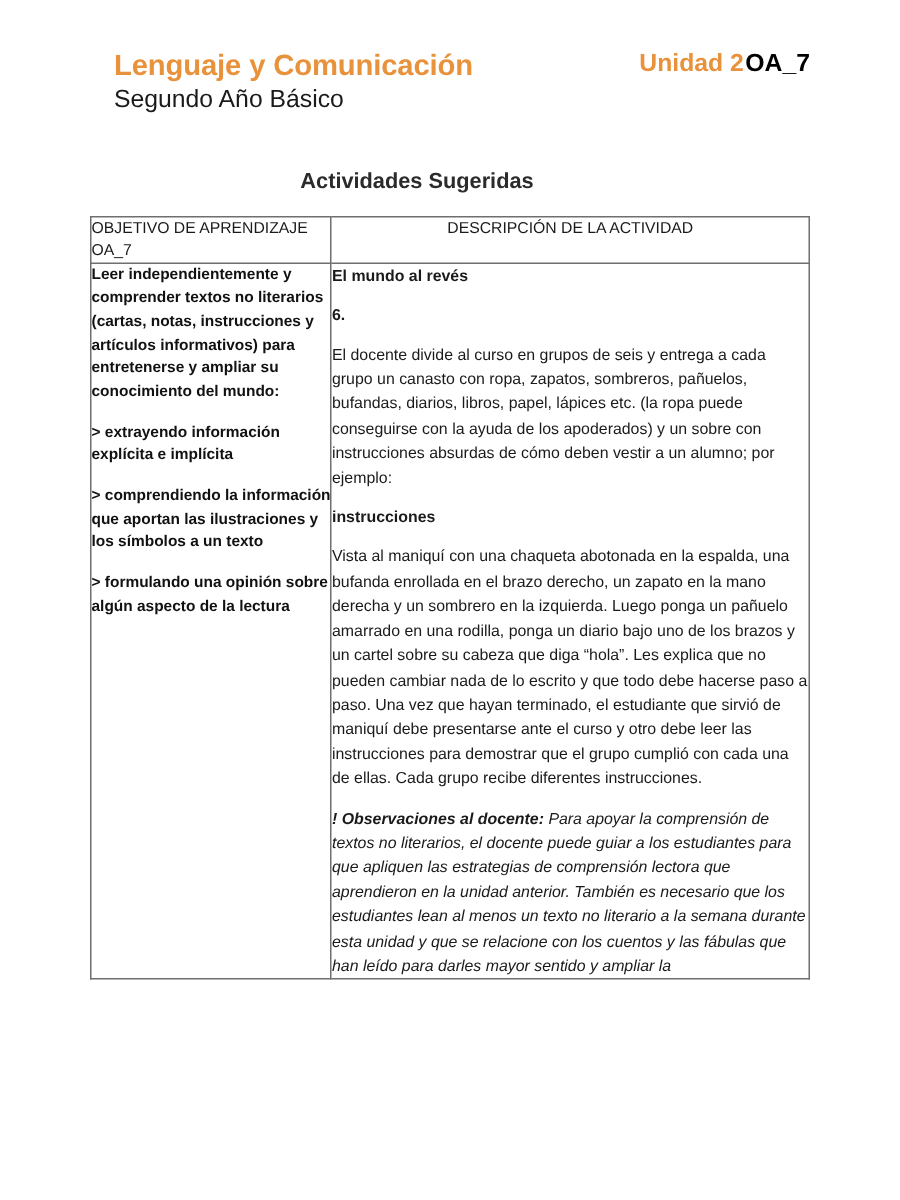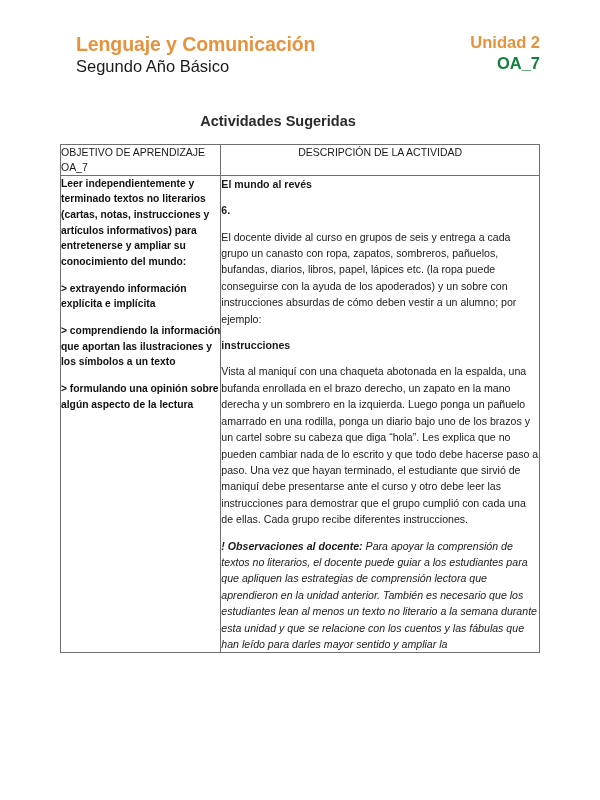--- a/index.html
+++ b/index.html
@@ -32,21 +32,21 @@
     justify-content: space-between;
     align-items: flex-start;
   }
   .header-left {
     display: flex;
     flex-direction: column;
     gap: 1px;
   }
   .header-right {
     display: flex;
-    flex-direction: column;
+    flex-direction: row;
     gap: 1px;
     text-align: right;
   }
   .subject-title {
     font-size: 19.5px;
     font-weight: bold;
     color: #e8923c;
     line-height: 1.18;
     letter-spacing: -0.1px;
     white-space: nowrap;
@@ -61,21 +61,21 @@
   .unit-label {
     font-size: 16.5px;
     font-weight: bold;
     color: #e8923c;
     line-height: 1.2;
     white-space: nowrap;
   }
   .oa-label {
     font-size: 16.5px;
     font-weight: bold;
-    color: #15803d;
+    color: #000000;
     line-height: 1.2;
     white-space: nowrap;
   }
 
   
   .section-title {
     position: absolute;
     left: 0;
     top: 113px;
     width: 556px;
@@ -186,21 +186,21 @@
     </colgroup>
     <thead>
       <tr>
         <th class="th-objective">OBJETIVO DE APRENDIZAJE OA_7</th>
         <th class="th-description">DESCRIPCIÓN DE LA ACTIVIDAD</th>
       </tr>
     </thead>
     <tbody>
       <tr>
         <td class="cell-objective">
-          <p>Leer independientemente y terminado textos no literarios (cartas, notas, instrucciones y artículos informativos) para entretenerse y ampliar su conocimiento del mundo:</p>
+          <p>Leer independientemente y comprender textos no literarios (cartas, notas, instrucciones y artículos informativos) para entretenerse y ampliar su conocimiento del mundo:</p>
           <p>&gt; extrayendo información explícita e implícita</p>
           <p>&gt; comprendiendo la información que aportan las ilustraciones y los símbolos a un texto</p>
           <p>&gt; formulando una opinión sobre algún aspecto de la lectura</p>
         </td>
         <td class="cell-description">
           <p class="desc-title">El mundo al revés</p>
           <p class="desc-number">6.</p>
           <p>El docente divide al curso en grupos de seis y entrega a cada grupo un canasto con ropa, zapatos, sombreros, pañuelos, bufandas, diarios, libros, papel, lápices etc. (la ropa puede conseguirse con la ayuda de los apoderados) y un sobre con instrucciones absurdas de cómo deben vestir a un alumno; por ejemplo:</p>
           <p class="desc-subtitle">instrucciones</p>
           <p>Vista al maniquí con una chaqueta abotonada en la espalda, una bufanda enrollada en el brazo derecho, un zapato en la mano derecha y un sombrero en la izquierda. Luego ponga un pañuelo amarrado en una rodilla, ponga un diario bajo uno de los brazos y un cartel sobre su cabeza que diga “hola”. Les explica que no pueden cambiar nada de lo escrito y que todo debe hacerse paso a paso. Una vez que hayan terminado, el estudiante que sirvió de maniquí debe presentarse ante el curso y otro debe leer las instrucciones para demostrar que el grupo cumplió con cada una de ellas. Cada grupo recibe diferentes instrucciones.</p>

